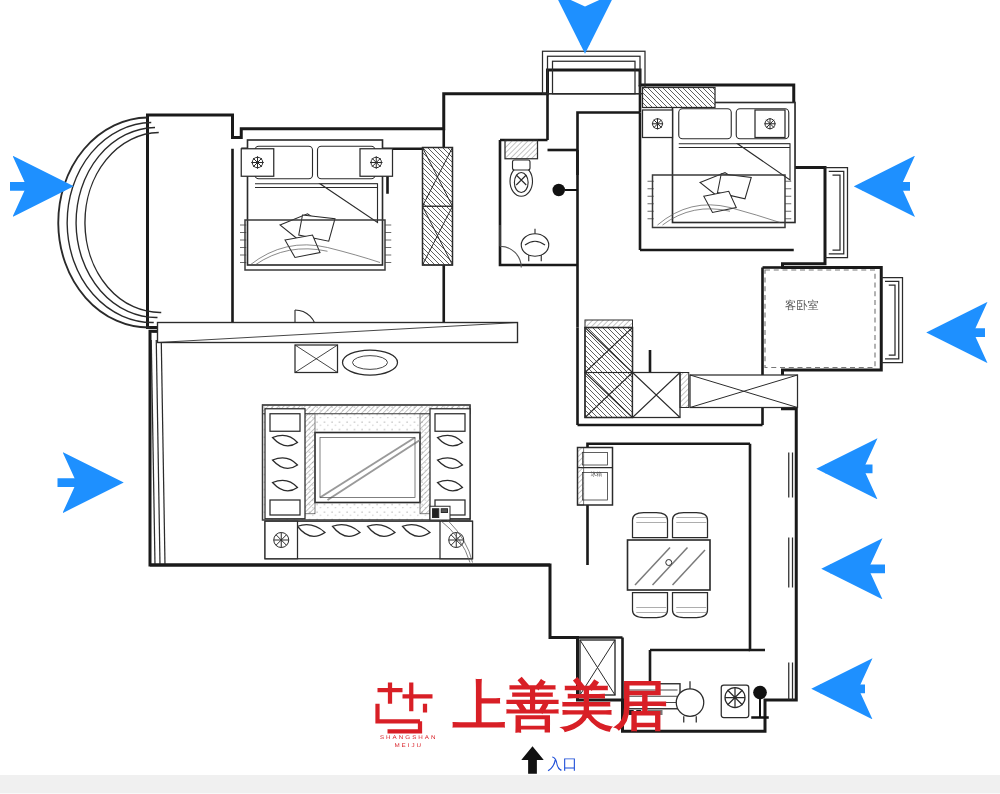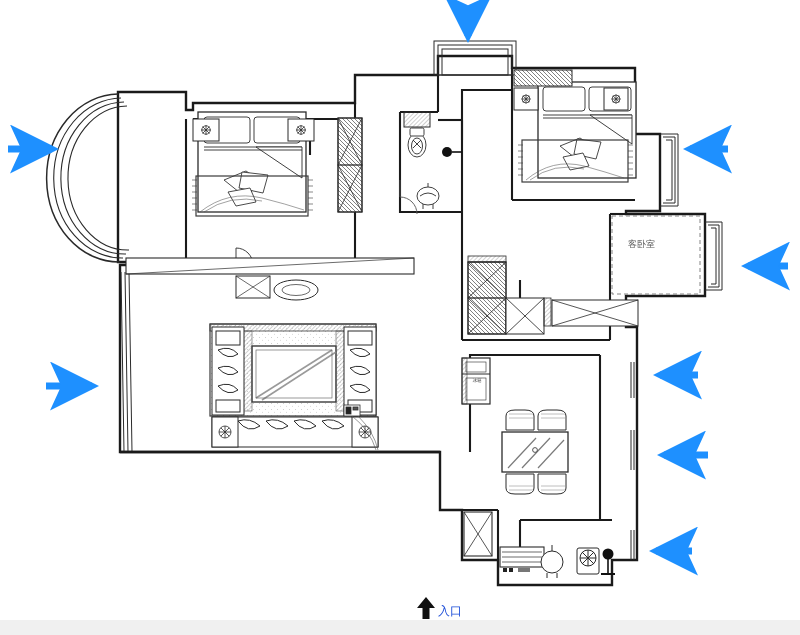--- a/index.html
+++ b/index.html
@@ -503,20 +503,35 @@
     <g stroke="#444" stroke-width="0.6" fill="none">
       <path d="M210 324 l166 0" stroke="#666"></path>
       <path d="M120 452 L440 452" stroke="#1a1a1a" stroke-width="2.4"></path>
     </g>
   </svg>
 
   <div class="room-tag" style="left:628px; top:238px;">客卧室</div>
 
   <div class="tiny-tag" style="left:466px; top:378px; width:22px; text-align:center;">冰箱</div>
 
+  <div class="logo-block">
+    <svg class="logo-mark" viewBox="0 0 56 46">
+      <g fill="none" stroke="#d81f26" stroke-width="3.4" stroke-linecap="butt" stroke-linejoin="miter">
+        <path d="M6 9 L26 9"></path>
+        <path d="M16 3 L16 20"></path>
+        <path d="M6 20 L6 34 L40 34"></path>
+        <path d="M33 3 L33 26"></path>
+        <path d="M26 14 L50 14"></path>
+        <path d="M40 34 L40 42 L14 42"></path>
+        <path d="M44 20 L44 27"></path>
+      </g>
+    </svg>
+    <div class="logo-sub">SHANGSHAN MEIJU</div>
+    <div class="logo-title">上善美居</div>
+  </div>
 
   <div class="entrance-block">
     <svg class="entrance-arrow" viewBox="0 0 20 24">
       <path d="M10 1 L19 12 L13.5 12 L13.5 23 L6.5 23 L6.5 12 L1 12 Z" fill="#111111"></path>
     </svg>
     <div class="entrance-label">入口</div>
   </div>
 
   <div class="bottom-strip"></div>
 </div>

